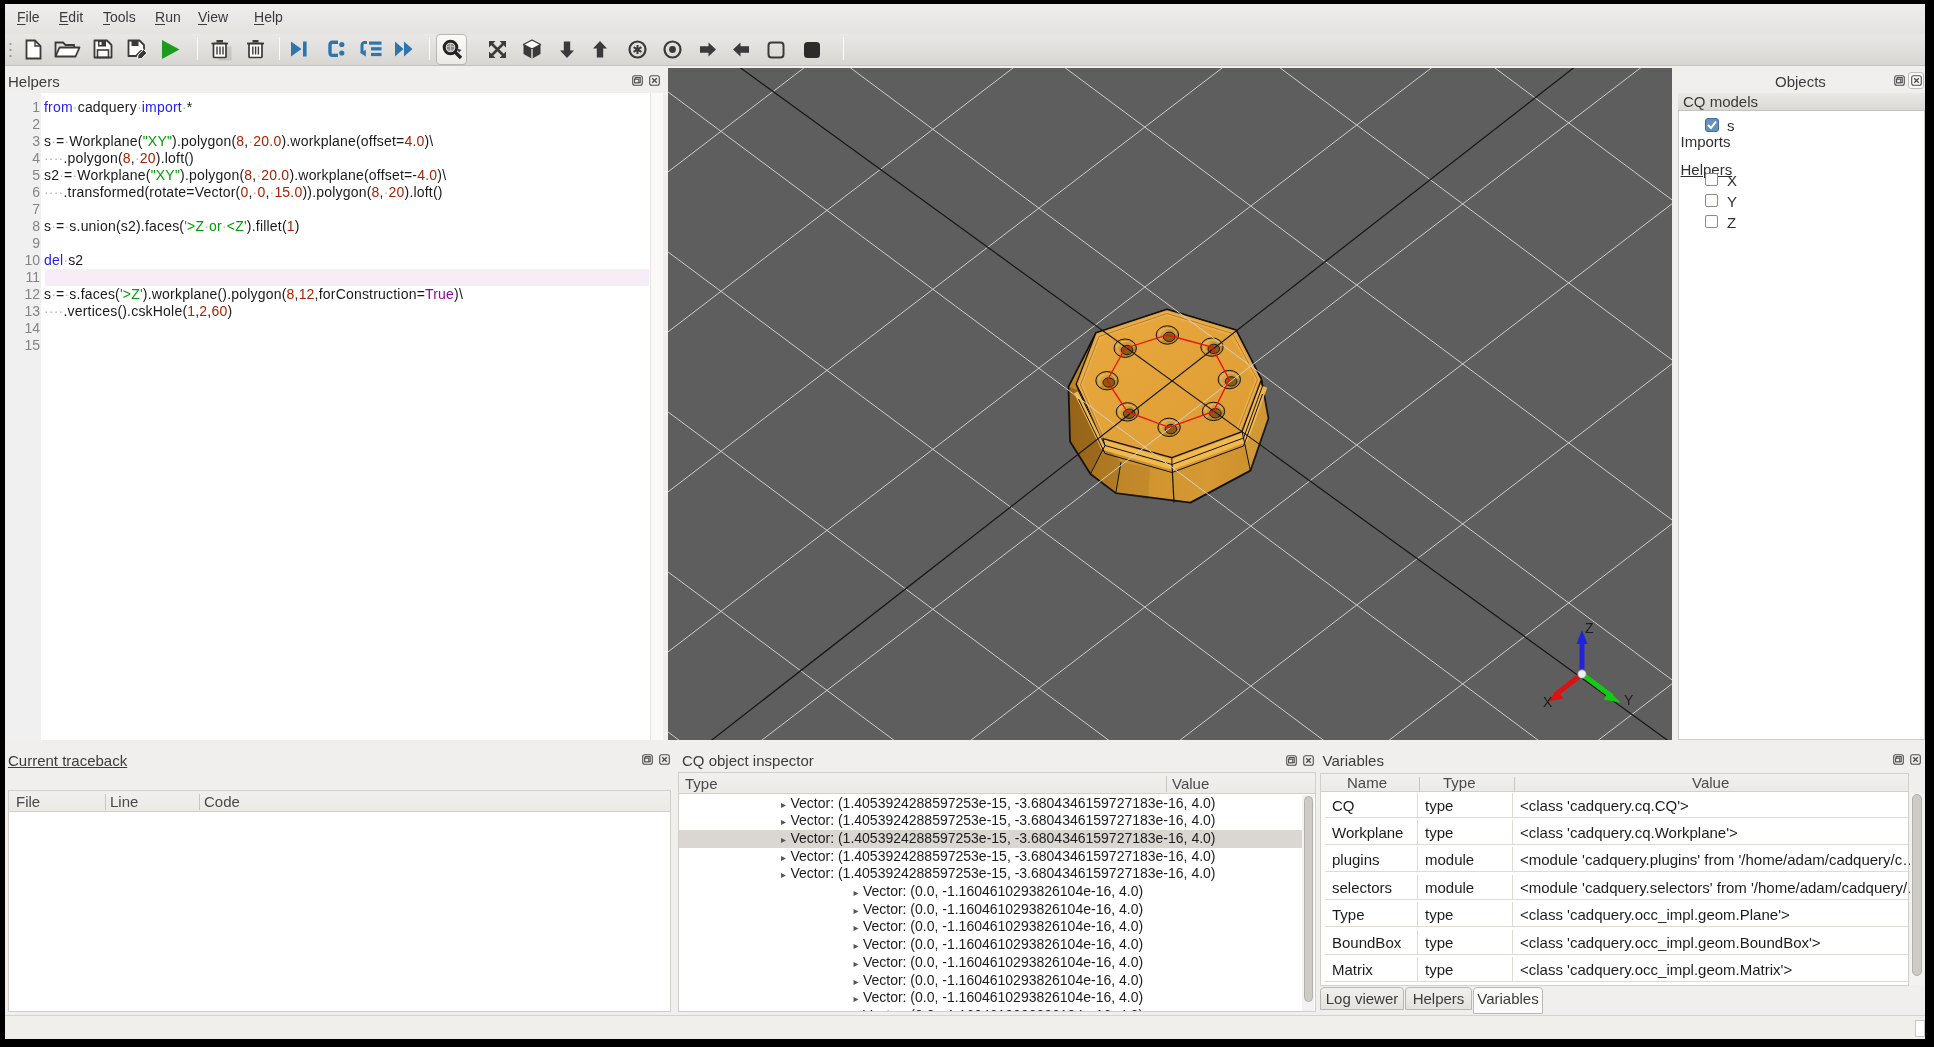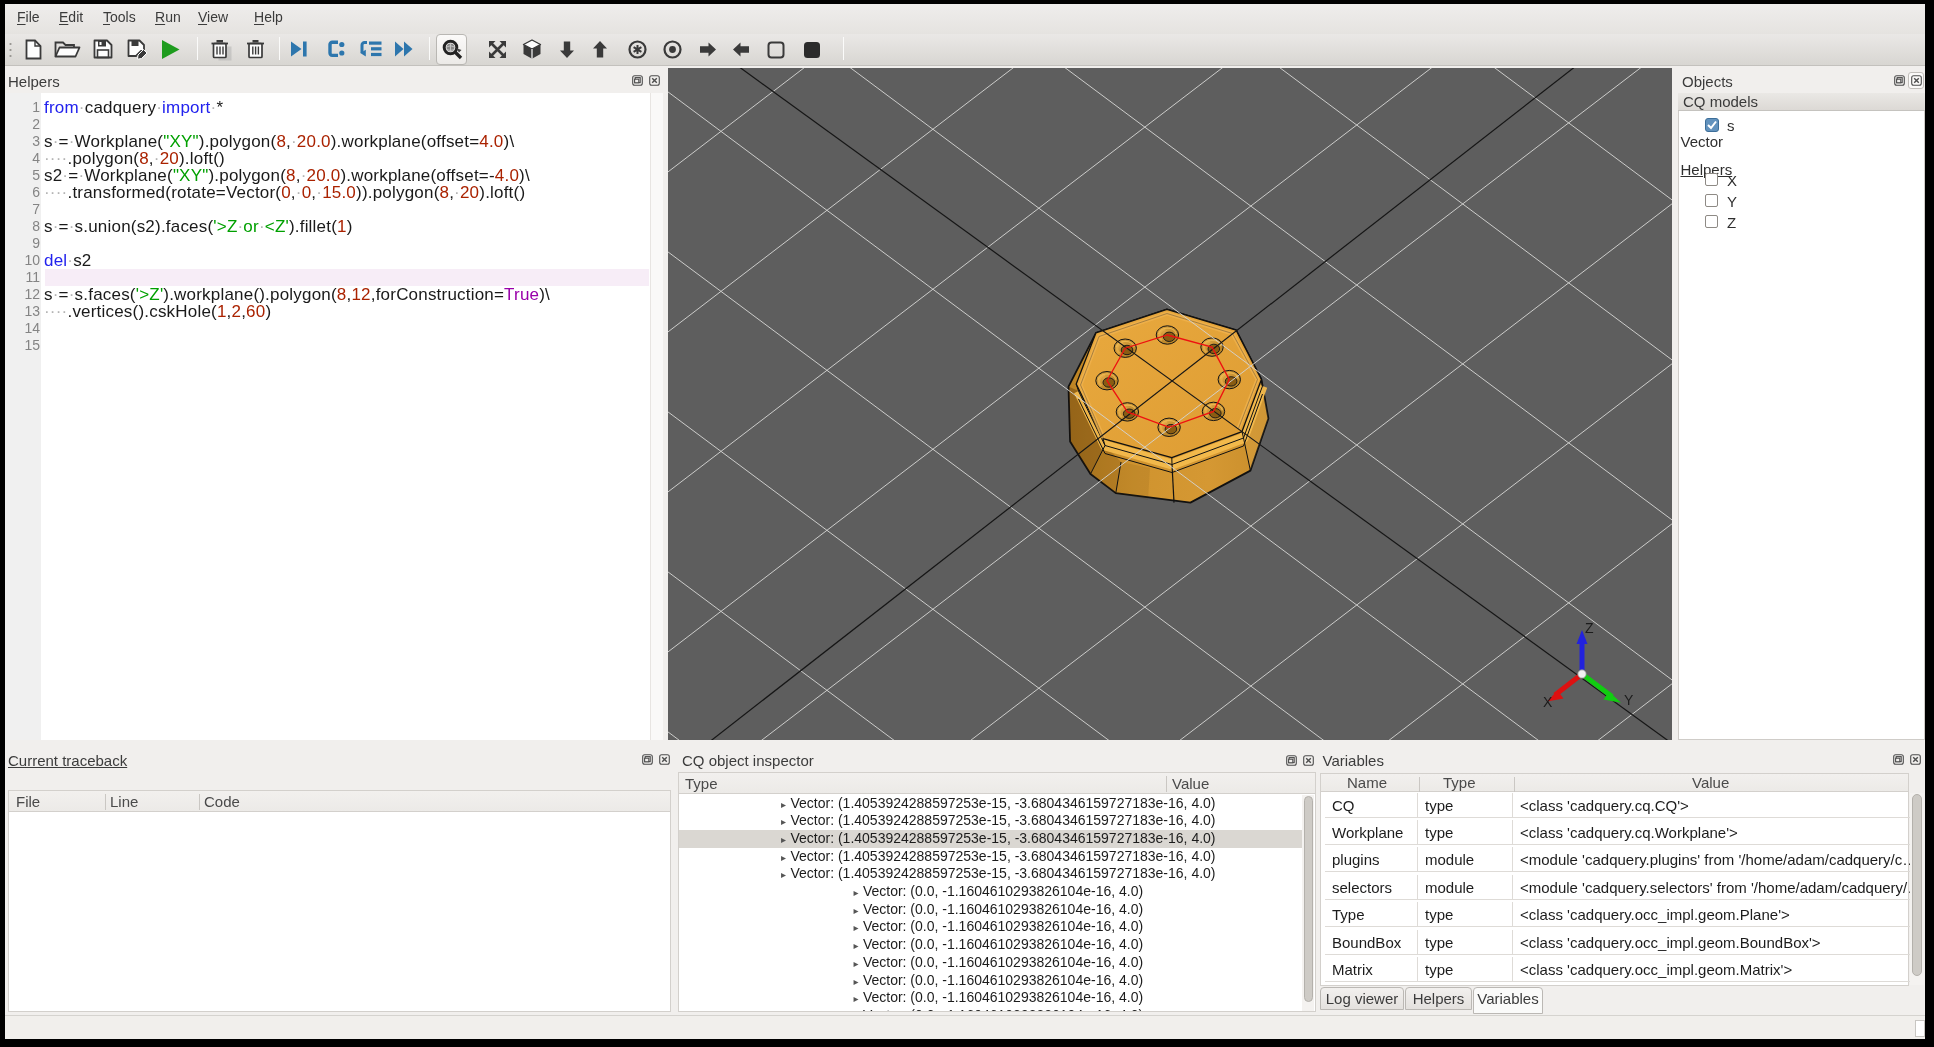--- a/index.html
+++ b/index.html
@@ -15,21 +15,21 @@
   background:linear-gradient(#eae8e6,#d8d6d2); border-bottom:1px solid #c3c1bd; }
 .sep { position:absolute; top:3px; width:1px; height:23px; background:#fbfbfa; }
 .ticn { position:absolute; top:0; }
 
 .ptitle { position:absolute; font-size:15px; color:#3c3c3c; }
 .pbtn { position:absolute; width:11px; height:11px; }
 
 #gutter { position:absolute; left:0px; top:89px; width:36px; height:647px; background:#f0f0f0; }
 .ln { position:absolute; width:35px; text-align:right; font-size:14px; color:#848484; height:17px; line-height:17px; }
 .hl { position:absolute; left:40px; width:604px; height:17px; background:#f7edf7; }
-.cl { position:absolute; left:39px; font-size:17px; letter-spacing:0.2px; color:#1a1a1a; height:17px; line-height:17px; white-space:pre; }
+.cl { position:absolute; left:39px; font-size:14px; letter-spacing:0.2px; color:#1a1a1a; height:17px; line-height:17px; white-space:pre; }
 .cl k { color:#2222ee; font-style:normal; }
 .cl s { color:#00a000; text-decoration:none; }
 .cl n { color:#aa2200; }
 .cl t { color:#9900aa; }
 .cl i { color:#b4b4b4; font-style:normal; }
 #editorwhite { position:absolute; left:0px; top:89px; width:645px; height:647px; background:#fff; }
 #edscroll { position:absolute; left:645px; top:89px; width:13px; height:647px; background:#faf9f8; border-left:1px solid #e8e5e2; }
 
 .thead { position:absolute; background:linear-gradient(#f2f0ee,#eceae7); border:1px solid #d3d0cc;
   font-size:15px; color:#4a4a4a; }
@@ -333,41 +333,41 @@
 <line x1="914" y1="606" x2="887" y2="627" stroke="#dd1111" stroke-width="5"></line>
 <polygon points="889.5,622.5 895.5,630.5 879,633.5" fill="#dd1111"></polygon>
 <line x1="914" y1="606" x2="944" y2="628.5" stroke="#11cc11" stroke-width="5"></line>
 <polygon points="941,623.5 935.5,631.5 953,634.8" fill="#11cc11"></polygon>
 <circle cx="914" cy="606" r="4.2" fill="#f0f0f0" stroke="#888" stroke-width="0.8"></circle>
 <text x="917" y="565" font-size="14" fill="#1c1c1c">Z</text>
 <text x="875" y="639" font-size="14" fill="#1c1c1c">X</text>
 <text x="956" y="637" font-size="14" fill="#1c1c1c">Y</text>
 </svg>
 
-<div class="ptitle" style="left:1677px; top:69px;">Objects</div>
+<div class="ptitle" style="left:1770px; top:69px;">Objects</div>
 <div style="position:absolute; left:1903px; top:68px; width:16px; height:17px; background:#fbfaf9; border:1px solid #c2bfbb; border-radius:3px;"></div>
 <svg class="pbtn" style="left:1889.2px;top:71.2px" width="11" height="11" viewBox="0 0 11 11">
       <rect x="0.7" y="0.7" width="9.6" height="9.6" rx="2" fill="none" stroke="#4e4e4e" stroke-width="1.1"></rect>
       <rect x="3.2" y="2.6" width="5" height="5" fill="none" stroke="#4e4e4e" stroke-width="1.1"></rect>
       <rect x="2.6" y="4.2" width="4.2" height="3.6" fill="#f1efed" stroke="#4e4e4e" stroke-width="1.1"></rect>
     </svg>
     <svg class="pbtn" style="left:1905.5px;top:71.2px" width="11" height="11" viewBox="0 0 11 11">
       <rect x="0.7" y="0.7" width="9.6" height="9.6" rx="2" fill="none" stroke="#4e4e4e" stroke-width="1.1"></rect>
       <path d="M3.2 3.2 L7.8 7.8 M7.8 3.2 L3.2 7.8" stroke="#4e4e4e" stroke-width="1.4"></path>
     </svg>
 <div style="position:absolute; left:1673px; top:89px; width:247px; height:647px; background:#fff; border:1px solid #cfccc8;"></div>
 <div style="position:absolute; left:1673px; top:89px; width:247px; height:18px;
   background:linear-gradient(#eae8e5,#dcd9d5); border-bottom:1px solid #c5c3bf;
   font-size:15px; color:#3a3a3a; padding-left:5px; line-height:18px;">CQ models</div>
 <div class="trow" style="left:1722px; top:113px;">s</div>
 <svg class="pbtn" style="left:1700px; top:114px; width:14px; height:14px;" viewBox="0 0 14 14">
  <rect x="0.5" y="0.5" width="13" height="13" rx="2.5" fill="#6292bd" stroke="#3c6e99"></rect>
  <path d="M3 7 L6 10 L11 3.5" fill="none" stroke="#fff" stroke-width="2"></path>
 </svg>
-<div class="trow" style="left:1675.5px; top:129px;">Vector</div>
+<div class="trow" style="left:1675.5px; top:129px;">Imports</div>
 <div class="trow" style="left:1675.5px; top:157px;text-decoration:underline;">Helpers</div>
 <div class="cb" style="left:1700px; top:168.5px;"></div>
 <div class="trow" style="left:1722px; top:167.5px;">X</div>
 <div class="cb" style="left:1700px; top:189.5px;"></div>
 <div class="trow" style="left:1722px; top:188.5px;">Y</div>
 <div class="cb" style="left:1700px; top:210.5px;"></div>
 <div class="trow" style="left:1722px; top:209.5px;">Z</div>
 
 <div class="ptitle" style="left:3px; top:748px;text-decoration:underline;">Current traceback</div>
 <svg class="pbtn" style="left:637.1px;top:750.3px" width="11" height="11" viewBox="0 0 11 11">

